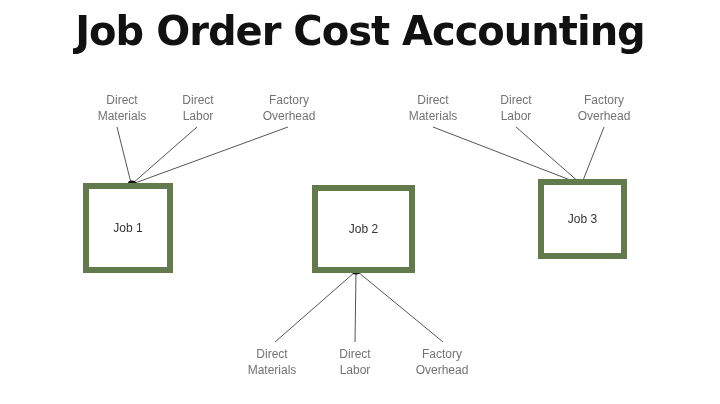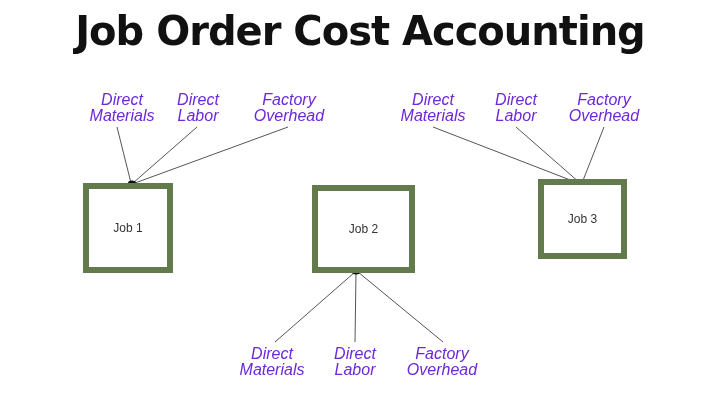--- a/index.html
+++ b/index.html
@@ -4,21 +4,21 @@
 <style>
   html, body { margin:0; padding:0; background:#ffffff; }
   body { width:720px; height:404px; position:relative; overflow:hidden;
          font-family:"Liberation Sans", "DejaVu Sans", sans-serif; color:#2b2b2b; }
   .title { position:absolute; left:0; top:8px; width:720px; text-align:center;
            font-family:"DejaVu Sans", sans-serif; font-weight:bold; font-size:40px;
            letter-spacing:-1px; color:#111; }
   svg.lines { position:absolute; left:0; top:0; width:720px; height:404px; }
   .box { position:absolute; box-sizing:border-box; border:6px solid #627a4c; background:#fff;
          display:flex; align-items:center; justify-content:center; font-size:12px; color:#333; }
-  .lbl { position:absolute; width:90px; text-align:center; font-size:16px; line-height:16px; color:#6d28d9; white-space:pre-line;font-style:italic; }
+  .lbl { position:absolute; width:90px; text-align:center; font-size:12px; line-height:16px; color:#737373; white-space:pre-line; }
 </style>
 </head>
 <body>
 
 <div class="title">Job Order Cost Accounting</div>
 
 <svg class="lines" viewBox="0 0 720 404">
   <g stroke="#555" stroke-width="1" fill="none">
 
     <line x1="117" y1="127" x2="131" y2="183"></line>

